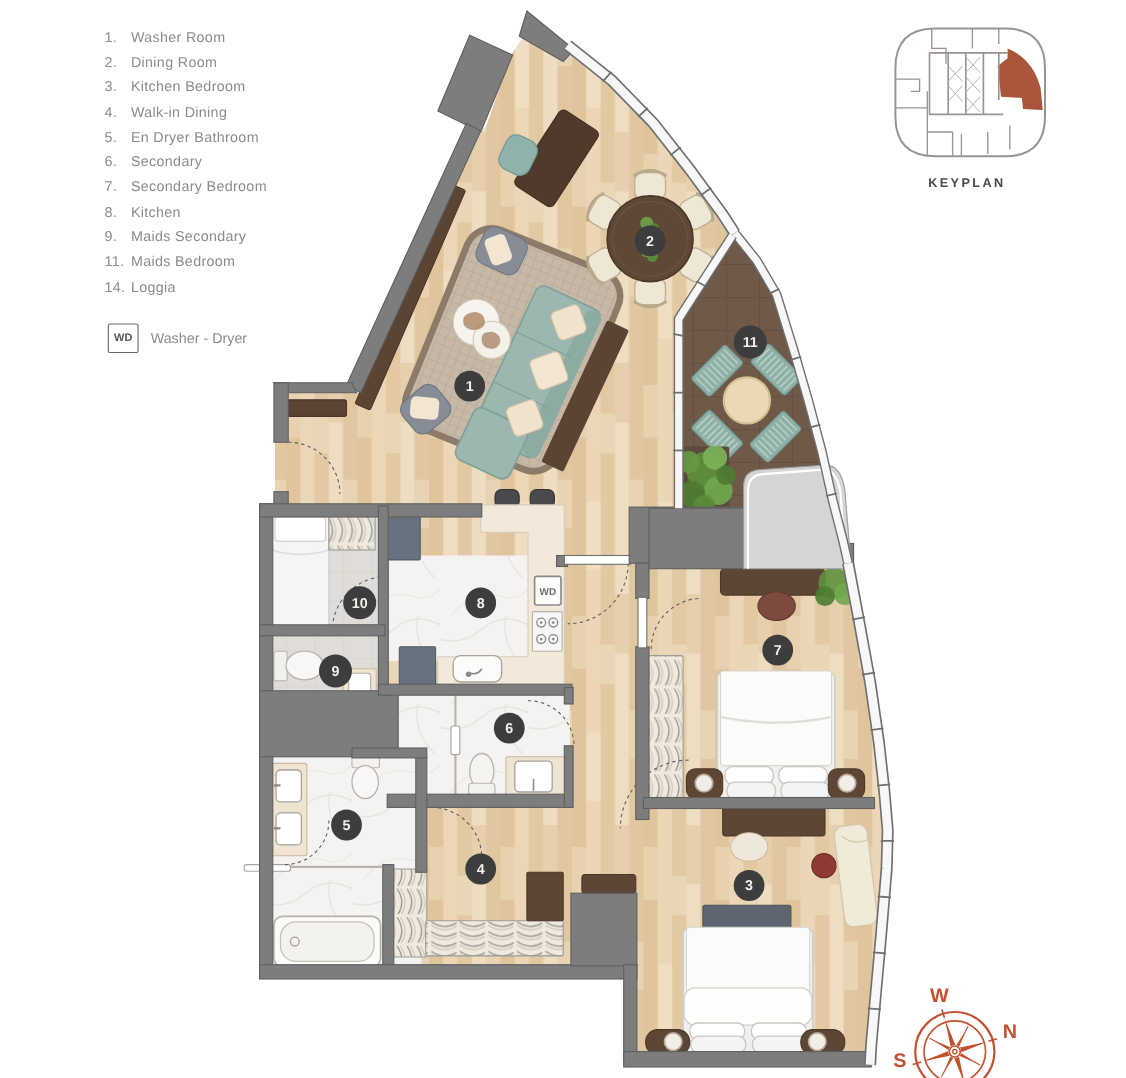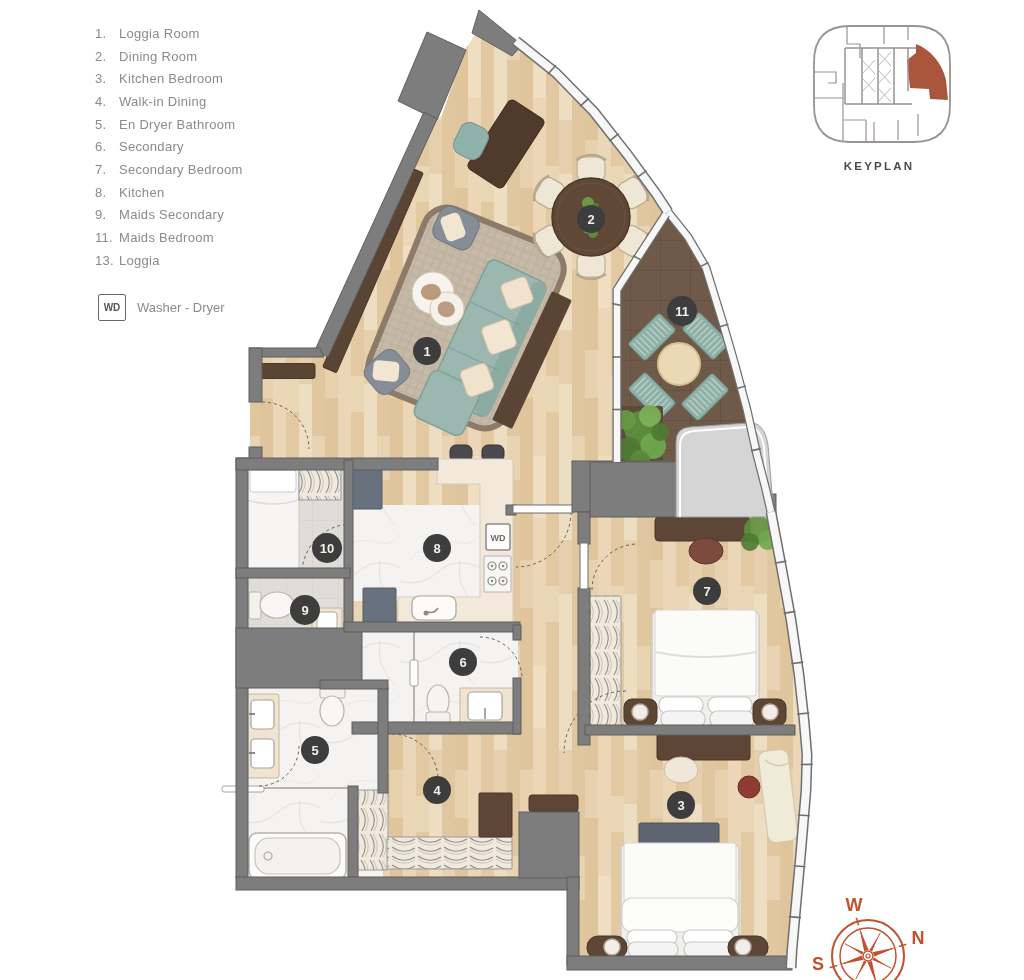--- a/index.html
+++ b/index.html
@@ -420,21 +420,21 @@
       <line x1="877.4" y1="986.6" x2="879.7" y2="994.3" stroke="#c3502f" stroke-width="1.5"></line>
       <line x1="837.4" y1="965.4" x2="829.7" y2="967.7" stroke="#c3502f" stroke-width="1.5"></line>
       <line x1="858.6" y1="925.4" x2="856.3" y2="917.7" stroke="#c3502f" stroke-width="1.5"></line>
       <text x="854" y="911" font-size="18" font-weight="bold" fill="#c3502f" text-anchor="middle" font-family="Liberation Sans, sans-serif">W</text>
       <text x="918" y="944" font-size="18" font-weight="bold" fill="#c3502f" text-anchor="middle" font-family="Liberation Sans, sans-serif">N</text>
       <text x="818" y="970" font-size="18" font-weight="bold" fill="#c3502f" text-anchor="middle" font-family="Liberation Sans, sans-serif">S</text>
 </svg>
 <div id="legend">
       <div class="row">
         <span class="n">1.</span>
-        <span>Loggia Room</span>
+        <span>Washer Room</span>
       </div>
       <div class="row">
         <span class="n">2.</span>
         <span>Dining Room</span>
       </div>
       <div class="row">
         <span class="n">3.</span>
         <span>Kitchen Bedroom</span>
       </div>
       <div class="row">
@@ -459,20 +459,20 @@
       </div>
       <div class="row">
         <span class="n">9.</span>
         <span>Maids Secondary</span>
       </div>
       <div class="row">
         <span class="n">11.</span>
         <span>Maids Bedroom</span>
       </div>
       <div class="row">
-        <span class="n">13.</span>
+        <span class="n">14.</span>
         <span>Loggia</span>
       </div>
     </div>
 <div id="wdrow">
       <div id="wdbox">WD</div>
       <span>Washer - Dryer</span>
     </div>
 </div>
 </body></html>

